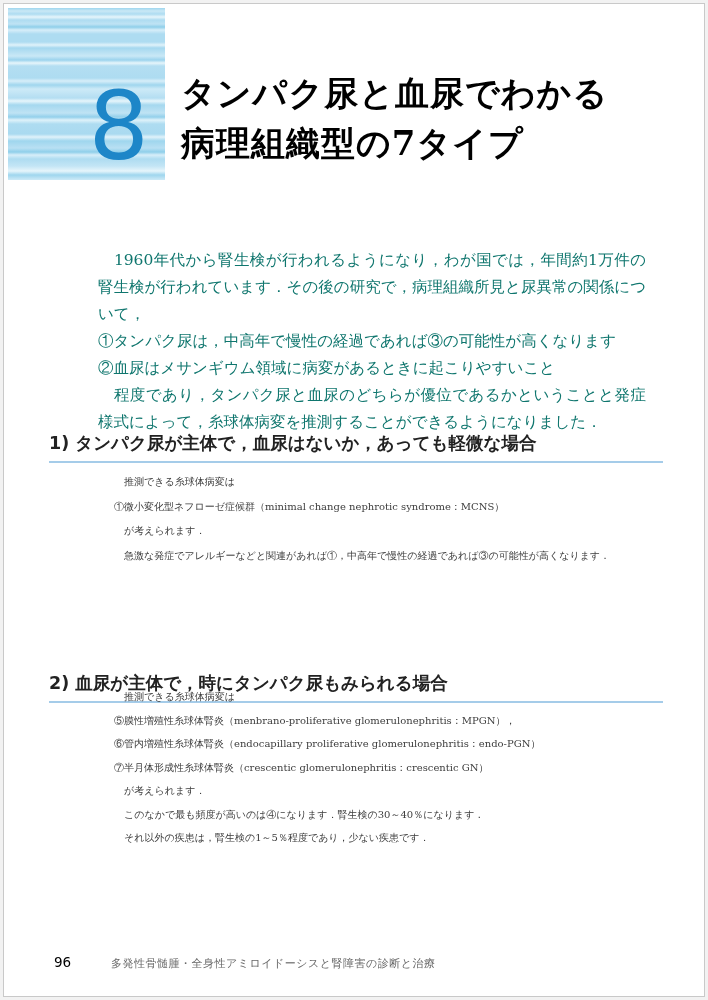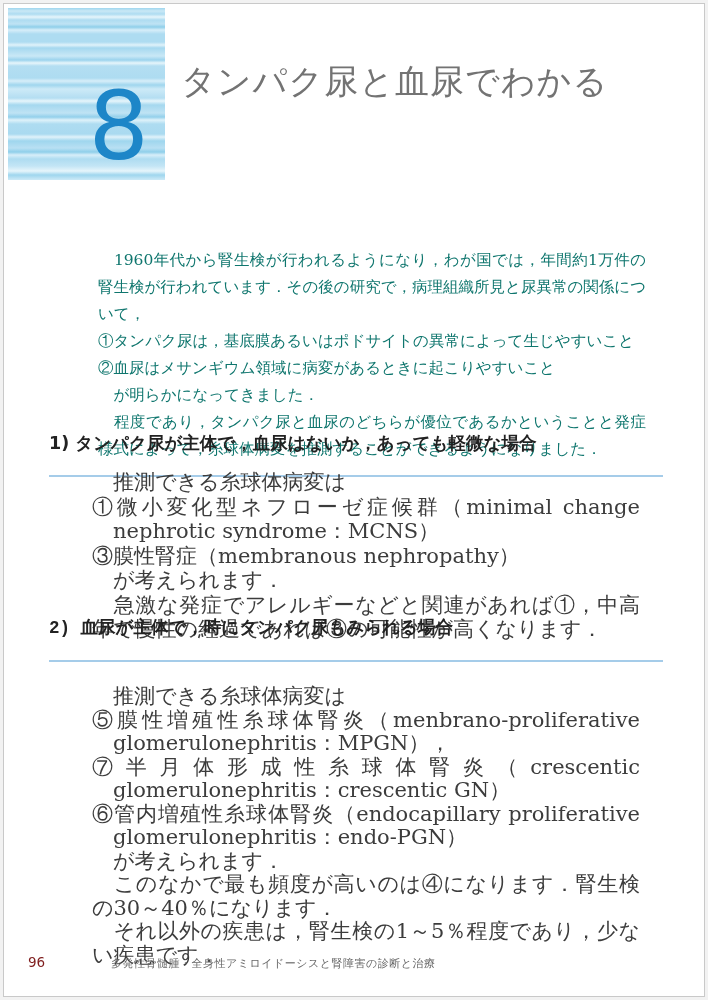--- a/index.html
+++ b/index.html
@@ -25,94 +25,93 @@
       #aadaf0 126px,#e0f2fa 129px,#9fd6ee 133px,
       #b9e0f3 140px,#8fcfea 144px,#d7eef9 147px,#aedcf1 151px,
       #c3e5f5 158px,#e6f5fb 163px,#9fd6ee 167px,#cdeaf7 172px);
   }
   .chapter-number{
     position:absolute;right:16px;bottom:6px;
     font-family:"DejaVu Sans","Liberation Sans",sans-serif;
     font-size:95px;line-height:1;font-weight:400;color:#1d86c8;
   }
   .doc-title{
-    position:absolute;left:177px;top:52px;
-    font-size:34px;line-height:50px;font-weight:normal;color:#737373;
+    position:absolute;left:177px;top:64px;
+    font-size:34px;line-height:50px;font-weight:bold;color:#000000;
     letter-spacing:1px;white-space:nowrap;
   }
   .intro{
     position:absolute;left:94px;width:548px;top:243px;
     font-size:15.5px;line-height:27px;color:#0f766e;text-align:justify;
   }
   .sec-heading{
     position:absolute;left:45px;width:614px;
     font-family:"DejaVu Sans","Liberation Sans",sans-serif;
     font-size:17.5px;line-height:24px;font-weight:bold;color:#222;
-    border-bottom:2px solid #a5cce9;padding-bottom:20px;
+    border-bottom:2px solid #a5cce9;padding-bottom:6px;
   }
   .sec1-heading{top:427px;}
-  .sec2-heading{top:612px;font-family:Liberation Mono, monospace;}
+  .sec2-heading{top:667px;}
   .sec-body{
-    position:absolute;left:88px;width:548px;
-    font-size:21px;color:#3c3c3c;text-align:justify;
+    position:absolute;left:110px;width:548px;
+    font-size:10px;color:#3c3c3c;text-align:justify;
   }
   .sec1-body{top:466px;line-height:24.5px;}
   .sec2-body{top:681px;line-height:23.5px;}
   .hang{padding-left:1em;text-indent:-1em;}
   .footer{
     position:absolute;left:0;right:0;bottom:26px;height:16px;
     font-family:"DejaVu Sans","Liberation Sans",sans-serif;
   }
   .page-number{
-    position:absolute;left:24px;top:0;font-size:13.5px;color:#7f1d1d;
+    position:absolute;left:50px;top:0;font-size:13.5px;color:#000000;
   }
   .book-title{
     position:absolute;left:107px;top:2px;font-size:11px;color:#666;
     letter-spacing:0.5px;
   }
   p,div{margin:0;}
 </style>
 </head>
 <body>
 
 <div class="page">
 
   <div class="chapter-box">
     <span class="chapter-number">8</span>
   </div>
 
   <div class="doc-title">
     <div>タンパク尿と血尿でわかる</div>
+    <div>病理組織型の7タイプ</div>
   </div>
 
   <div class="intro">
     <p>　1960年代から腎生検が行われるようになり，わが国では，年間約1万件の腎生検が行われています．その後の研究で，病理組織所見と尿異常の関係について，</p>
-    <p class="hang">①タンパク尿は，基底膜あるいはポドサイトの異常によって生じやすいこと</p>
+    <p class="hang">①タンパク尿は，中高年で慢性の経過であれば③の可能性が高くなります</p>
     <p class="hang">②血尿はメサンギウム領域に病変があるときに起こりやすいこと</p>
-    <p>　が明らかになってきました．</p>
     <p>　程度であり，タンパク尿と血尿のどちらが優位であるかということと発症様式によって，糸球体病変を推測することができるようになりました．</p>
   </div>
 
   <div class="sec-heading sec1-heading">1) タンパク尿が主体で，血尿はないか，あっても軽微な場合</div>
 
   <div class="sec-body sec1-body">
     <p>　推測できる糸球体病変は</p>
     <p class="hang">①微小変化型ネフローゼ症候群（minimal change nephrotic syndrome：MCNS）</p>
-    <p class="hang">③膜性腎症（membranous nephropathy）</p>
     <p>　が考えられます．</p>
     <p>　急激な発症でアレルギーなどと関連があれば①，中高年で慢性の経過であれば③の可能性が高くなります．</p>
   </div>
 
   <div class="sec-heading sec2-heading">2) 血尿が主体で，時にタンパク尿もみられる場合</div>
 
   <div class="sec-body sec2-body">
     <p>　推測できる糸球体病変は</p>
     <p class="hang">⑤膜性増殖性糸球体腎炎（menbrano-proliferative glomerulonephritis：MPGN），</p>
+    <p class="hang">⑥管内増殖性糸球体腎炎（endocapillary proliferative glomerulonephritis：endo-PGN）</p>
     <p class="hang">⑦半月体形成性糸球体腎炎（crescentic glomerulonephritis：crescentic GN）</p>
-    <p class="hang">⑥管内増殖性糸球体腎炎（endocapillary proliferative glomerulonephritis：endo-PGN）</p>
     <p>　が考えられます．</p>
     <p>　このなかで最も頻度が高いのは④になります．腎生検の30～40％になります．</p>
     <p>　それ以外の疾患は，腎生検の1～5％程度であり，少ない疾患です．</p>
 
   </div>
 
   <div class="footer">
     <span class="page-number">96</span>
     <span class="book-title">多発性骨髄腫・全身性アミロイドーシスと腎障害の診断と治療</span>
   </div>

